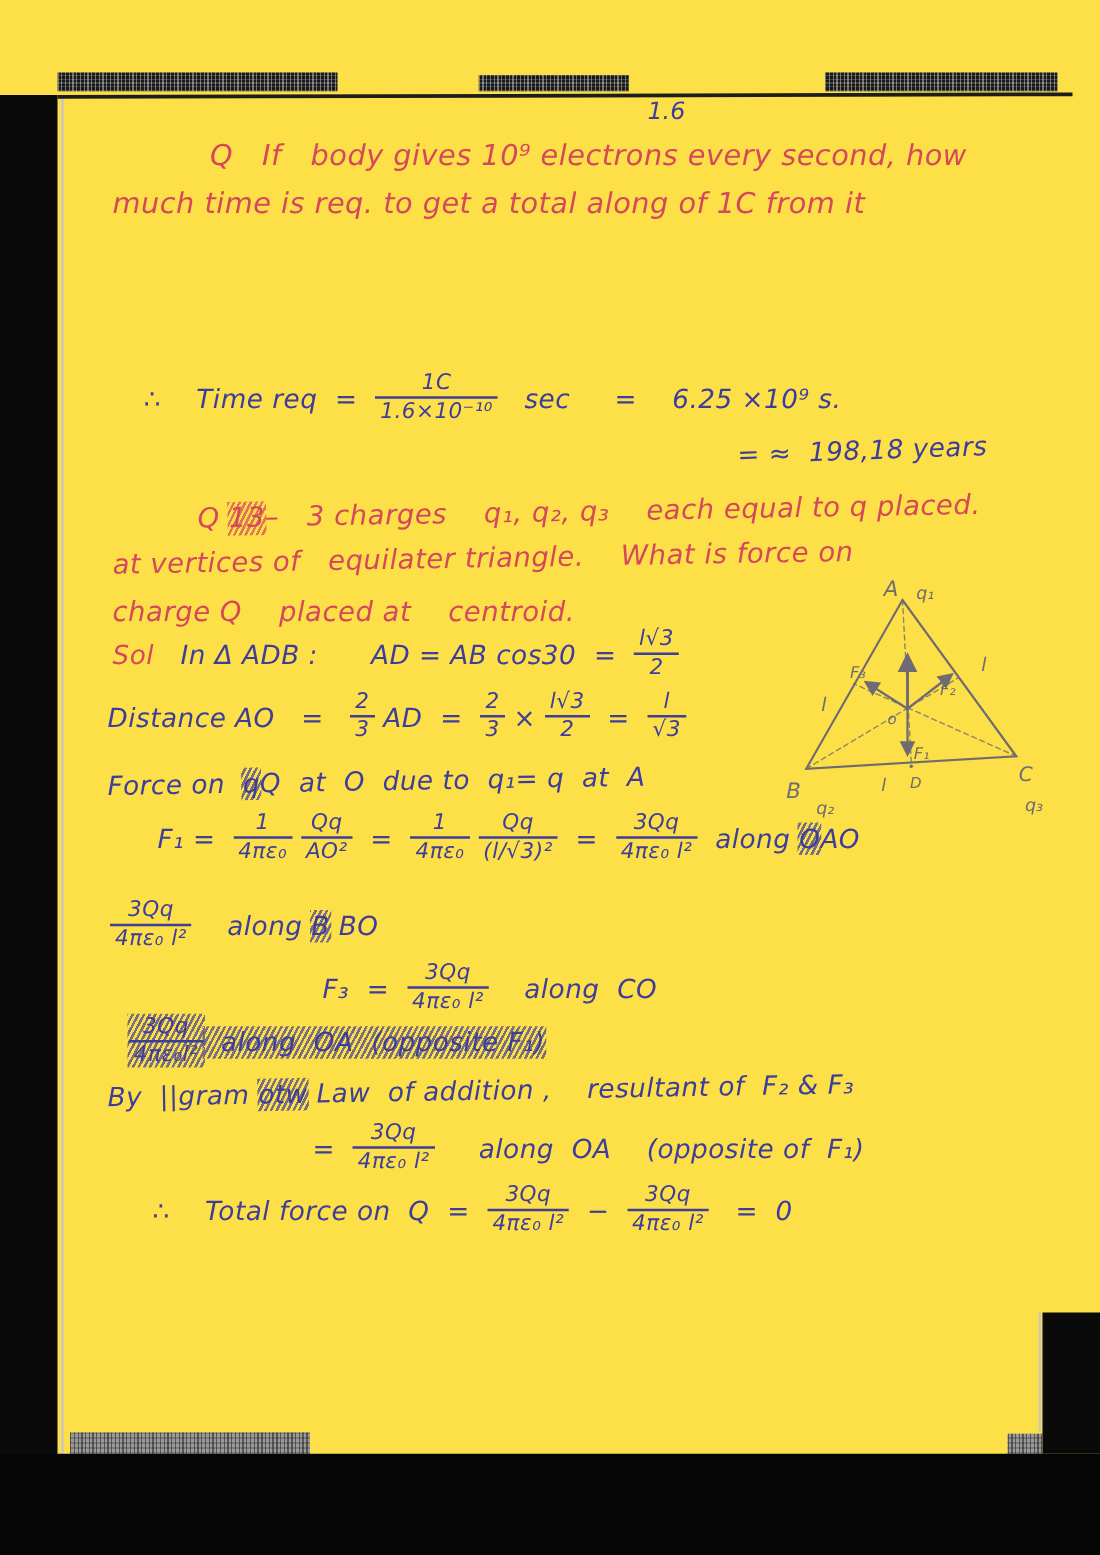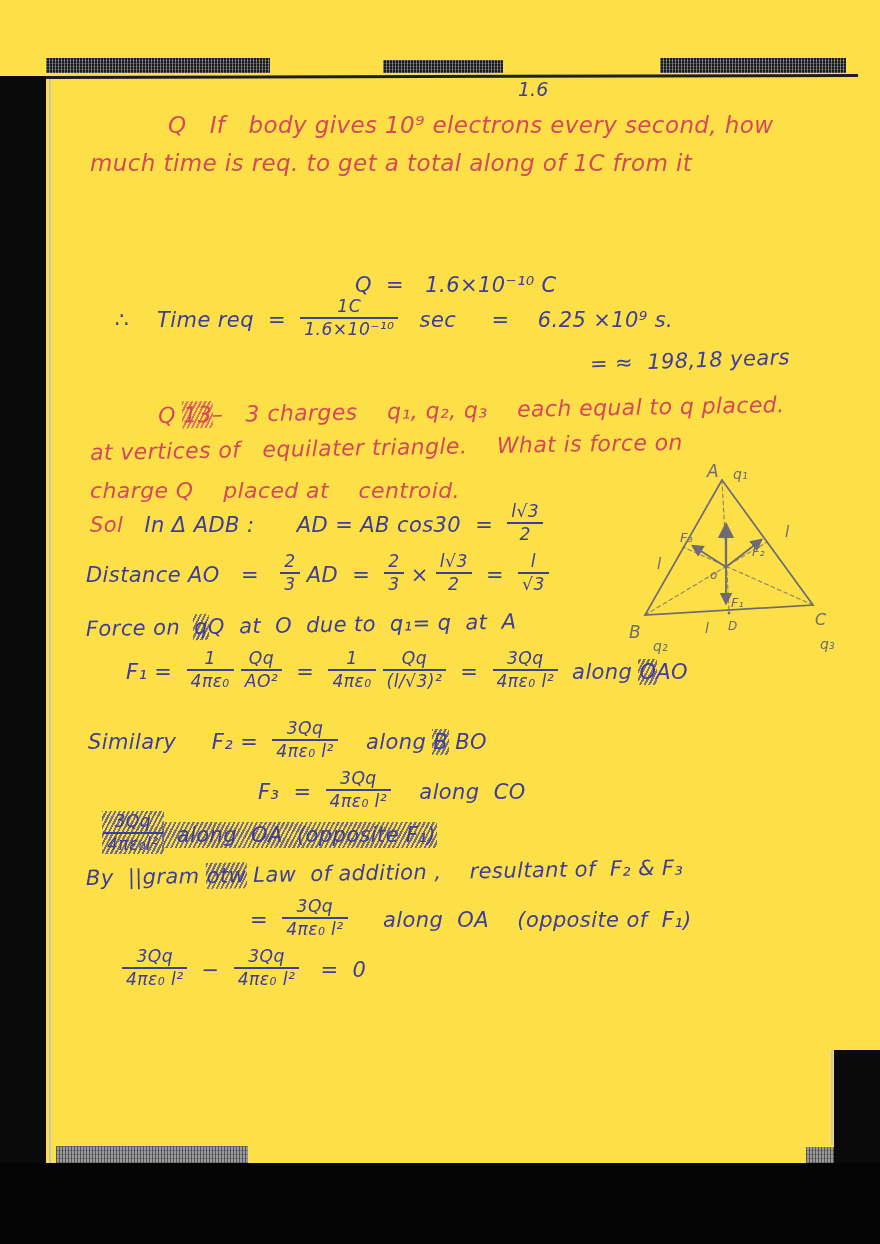--- a/index.html
+++ b/index.html
@@ -59,36 +59,35 @@
   <div class="noise-strip gray" style="left:806px;top:1147px;width:28px;height:16px;"></div>
   <div class="black-col" style="left:834px;top:1050px;width:46px;height:113px;"></div>
   <div class="edge-line" style="left:831px;top:1050px;width:2px;height:95px;"></div>
   <div class="black-band" style="left:0;top:1163px;width:880px;height:81px;"></div>
 
   <div class="pgnum" style="left:518px;top:78px;font-size:19px;color:#3d3d9c;">1.6</div>
 
   <div id="handwriting" style="position:absolute;inset:0;padding-left:29px;">
       <div class="hline" style="left: 168px; top: 112px; font-size: 23px; color: rgb(213, 72, 92);"><span>Q   If   body gives 10⁹ electrons every second, how</span></div>
       <div class="hline" style="left: 90px; top: 150px; font-size: 23px; color: rgb(213, 72, 92);"><span>much time is req. to get a total along of 1C from it</span></div>
-      <div class="hline" style="left: 355px; top: 273px; font-size: 21px; color: rgb(61, 61, 156);"><span>Q  =   1.6×10⁻¹⁰ C</span></div>
       <div class="hline" style="left: 115px; top: 300px; font-size: 21px; color: rgb(61, 61, 156);"><span>∴    Time req  =  </span><span class="frac"><span class="num">1C</span><span class="den">1.6×10⁻¹⁰</span></span><span>   sec     =    6.25 ×10⁹ s.</span></div>
       <div class="hline" style="left: 590px; top: 352px; font-size: 21px; color: rgb(61, 61, 156); transform: rotate(-2deg);"><span>= ≈  198,18 years</span></div>
       <div class="hline" style="left: 158px; top: 403px; font-size: 22px; color: rgb(213, 72, 92); transform: rotate(-1deg);"><span>Q </span><span class="scribble">13</span><span>–   3 charges    q₁, q₂, q₃    each equal to q placed.</span></div>
       <div class="hline" style="left: 90px; top: 440px; font-size: 22px; color: rgb(213, 72, 92); transform: rotate(-1deg);"><span>at vertices of   equilater triangle.    What is force on</span></div>
       <div class="hline" style="left: 90px; top: 478px; font-size: 22px; color: rgb(213, 72, 92);"><span>charge Q    placed at    centroid.</span></div>
       <div class="hline" style="left: 90px; top: 505px; font-size: 21px; color: rgb(61, 61, 156);"><span style="color: rgb(213, 72, 92);">Sol</span><span>   In Δ ADB :      AD = AB cos30  =  </span><span class="frac"><span class="num">l√3</span><span class="den">2</span></span></div>
       <div class="hline" style="left: 86px; top: 555px; font-size: 21px; color: rgb(61, 61, 156);"><span>Distance AO   =   </span><span class="frac"><span class="num">2</span><span class="den">3</span></span><span> AD  =  </span><span class="frac"><span class="num">2</span><span class="den">3</span></span><span> × </span><span class="frac"><span class="num">l√3</span><span class="den">2</span></span><span>  =  </span><span class="frac"><span class="num">l</span><span class="den">√3</span></span></div>
       <div class="hline" style="left: 86px; top: 617px; font-size: 21px; color: rgb(61, 61, 156); transform: rotate(-1deg);"><span>Force on  </span><span class="scribble">q</span><span>Q  at  O  due to  q₁= q  at  A</span></div>
       <div class="hline" style="left: 126px; top: 652px; font-size: 21px; color: rgb(61, 61, 156);"><span>F₁ =  </span><span class="frac"><span class="num">1</span><span class="den">4πε₀</span></span><span> </span><span class="frac"><span class="num">Qq</span><span class="den">AO²</span></span><span>  =  </span><span class="frac"><span class="num">1</span><span class="den">4πε₀</span></span><span> </span><span class="frac"><span class="num">Qq</span><span class="den">(l/√3)²</span></span><span>  =  </span><span class="frac"><span class="num">3Qq</span><span class="den">4πε₀ l²</span></span><span>  along </span><span class="scribble">O</span><span>AO</span></div>
-      <div class="hline" style="left: 88px; top: 722px; font-size: 21px; color: rgb(61, 61, 156);"><span>Similary     F₂ =  </span><span class="frac"><span class="num">3Qq</span><span class="den">4πε₀ l²</span></span><span>    along </span><span class="scribble">B</span><span> BO</span></div>
+      <div class="hline" style="left: 88px; top: 722px; font-size: 21px; color: rgb(61, 61, 156);"><span class="frac"><span class="num">3Qq</span><span class="den">4πε₀ l²</span></span><span>    along </span><span class="scribble">B</span><span> BO</span></div>
       <div class="hline" style="left: 258px; top: 772px; font-size: 21px; color: rgb(61, 61, 156);"><span>F₃  =  </span><span class="frac"><span class="num">3Qq</span><span class="den">4πε₀ l²</span></span><span>    along  CO</span></div>
       <div class="hline" style="left: 103px; top: 815px; font-size: 21px; color: rgb(61, 61, 156);"><span class="frac scribble"><span class="num">3Qq</span><span class="den">4πε₀l²</span></span><span class="scribble">  along  OA  (opposite F₁)</span></div>
       <div class="hline" style="left: 86px; top: 866px; font-size: 21px; color: rgb(61, 61, 156); transform: rotate(-1deg);"><span>By  ||gram </span><span class="scribble">otw</span><span> Law  of addition ,    resultant of  F₂ &amp; F₃</span></div>
       <div class="hline" style="left: 250px; top: 900px; font-size: 21px; color: rgb(61, 61, 156);"><span>=  </span><span class="frac"><span class="num">3Qq</span><span class="den">4πε₀ l²</span></span><span>     along  OA    (opposite of  F₁)</span></div>
-      <div class="hline" style="left: 122px; top: 950px; font-size: 21px; color: rgb(61, 61, 156);"><span class="frac"><span class="num">3Qq</span><span class="den">4πε₀ l²</span></span><span>  −  </span><span class="frac"><span class="num">3Qq</span><span class="den">4πε₀ l²</span></span><span>   =  0</span></div>
+      <div class="hline" style="left: 122px; top: 950px; font-size: 21px; color: rgb(61, 61, 156);"><span>∴    Total force on  Q  =  </span><span class="frac"><span class="num">3Qq</span><span class="den">4πε₀ l²</span></span><span>  −  </span><span class="frac"><span class="num">3Qq</span><span class="den">4πε₀ l²</span></span><span>   =  0</span></div>
     </div>
 
   <div style="position:absolute;left:625px;top:455px;width:230px;height:205px;">
     <svg width="230" height="205" viewBox="0 0 230 205">
       <defs>
         <marker id="ah" viewBox="0 0 10 10" refX="8" refY="5" markerWidth="7" markerHeight="7" orient="auto-start-reverse">
           <path d="M0,0 L10,5 L0,10 z" fill="#6f6b72"></path>
         </marker>
       </defs>
       <g stroke="#6f6b72" fill="none" stroke-linecap="round">

